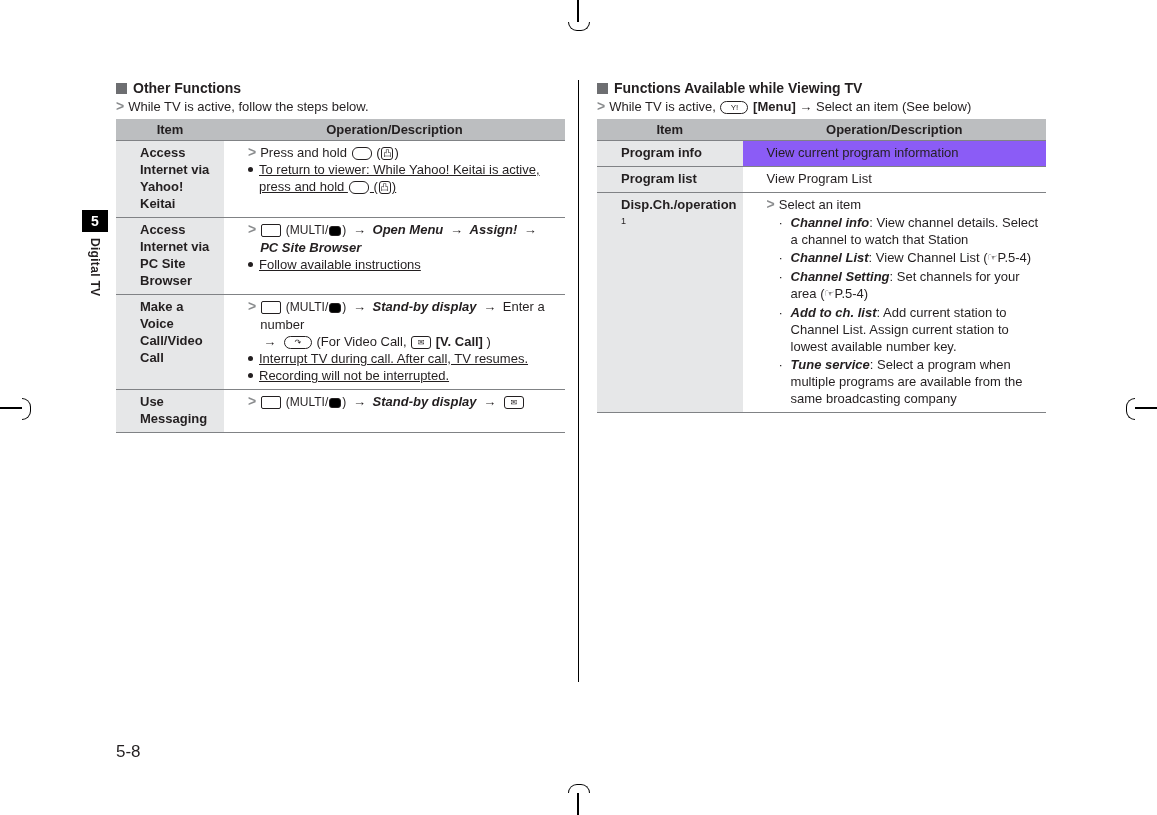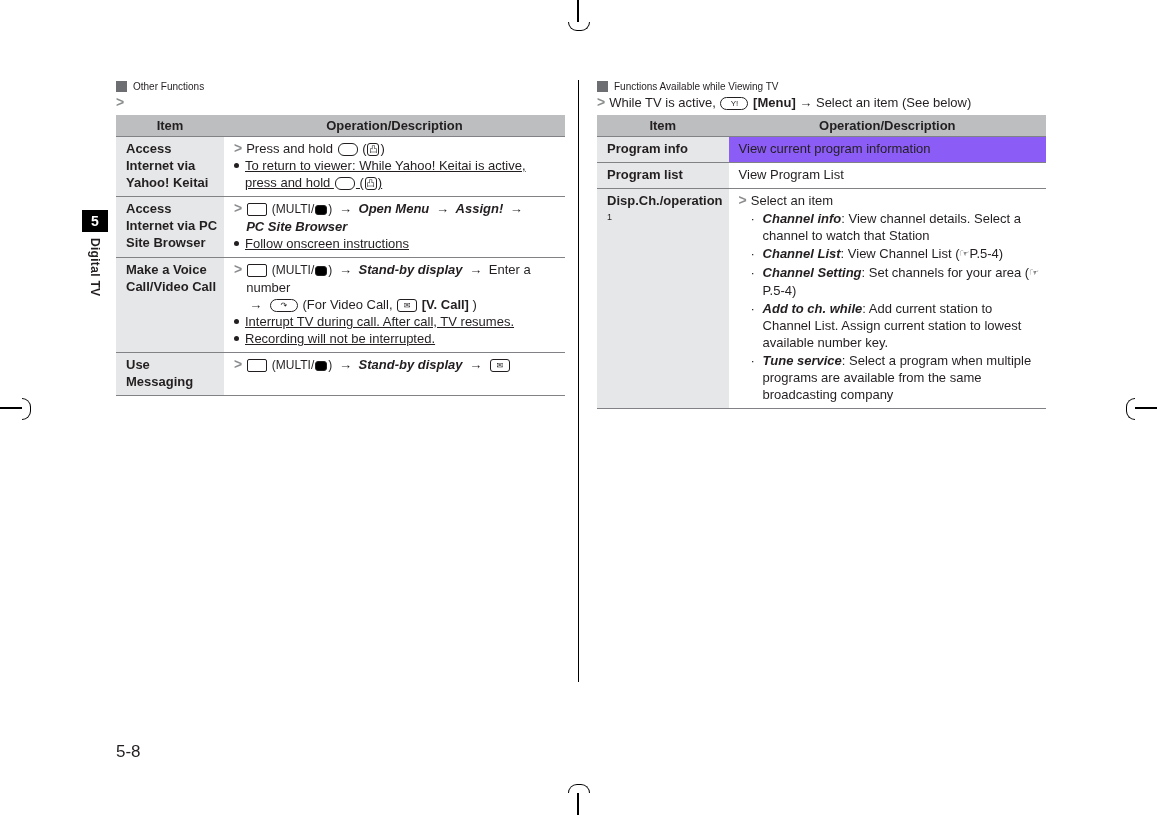--- a/index.html
+++ b/index.html
@@ -61,22 +61,22 @@
     gap: 6px;
     margin-bottom: 2px;
   }
   .sq {
     width: 11px; height: 11px;
     background: #6d6e71;
     flex-shrink: 0;
     margin-top: 1px;
   }
   .section-heading .title {
-    font-weight: normal;
-    font-size: 10px;
+    font-weight: bold;
+    font-size: 14px;
   }
   .substep {
     display: flex;
     align-items: flex-start;
     gap: 4px;
     margin-bottom: 4px;
     padding-left: 0;
   }
   .chevron {
     color: #8a8c8e;
@@ -93,21 +93,21 @@
   table.optable th {
     background: #bcbec0;
     font-weight: bold;
     text-align: center;
     padding: 3px 6px;
     border-bottom: 1px solid #808285;
   }
   table.optable th:first-child { width: 108px; }
   table.optable td {
     vertical-align: top;
-    padding: 3px 6px 5px 10px;
+    padding: 3px 6px 5px 24px;
     border-bottom: 1px solid #808285;
     line-height: 17px;
   }
   table.optable td:first-child {
     background: #e6e7e8;
     font-weight: bold;
     width: 108px;
   }
   .op-line {
     display: flex;
@@ -227,20 +227,21 @@
 
   <div class="content">
 
     <div class="col">
       <div class="section-heading">
         <span class="sq"></span>
         <span class="title">Other Functions</span>
       </div>
       <div class="substep">
         <span class="chevron">&gt;</span>
+        <span class="text">While TV is active, follow the steps below.</span>
       </div>
 
       <table class="optable">
         <tbody>
             <tr>
           <th>Item</th>
           <th>Operation/Description</th>
         </tr>
 
         <tr>
@@ -276,21 +277,21 @@
                 <span class="arrow">→</span>
                 <span class="bolditalic">Open Menu</span>
                 <span class="arrow">→</span>
                 <span class="bolditalic">Assign!</span>
                 <span class="arrow">→</span><br>
                 <span class="bolditalic">PC Site Browser</span>
               </span>
             </div>
             <div class="bullet-line">
               <span class="dot"></span>
-              <span>Follow onscreen instructions</span>
+              <span>Follow available instructions</span>
             </div>
           </td>
         </tr>
 
         <tr>
           <td>Make a Voice Call/Video Call</td>
           <td>
             <div class="op-line">
               <span class="chevron">&gt;</span>
               <span class="body">
@@ -390,21 +391,21 @@
                   <span class="bolditalic">Channel List</span><span>: View Channel List (</span><span class="hand">☞</span><span>P.5-4</span><span>)</span>
                 </span>
               </div>
               <div class="li">
                 <span>
                   <span class="bolditalic">Channel Setting</span><span>: Set channels for your area (</span><span class="hand">☞</span><span>P.5-4</span><span>)</span>
                 </span>
               </div>
               <div class="li">
                 <span>
-                  <span class="bolditalic">Add to ch. while</span><span>: Add current station to Channel List. Assign current station to lowest available number key.</span>
+                  <span class="bolditalic">Add to ch. list</span><span>: Add current station to Channel List. Assign current station to lowest available number key.</span>
                 </span>
               </div>
               <div class="li">
                 <span>
                   <span class="bolditalic">Tune service</span><span>: Select a program when multiple programs are available from the same broadcasting company</span>
                 </span>
               </div>
             </div>
           </td>
         </tr>

